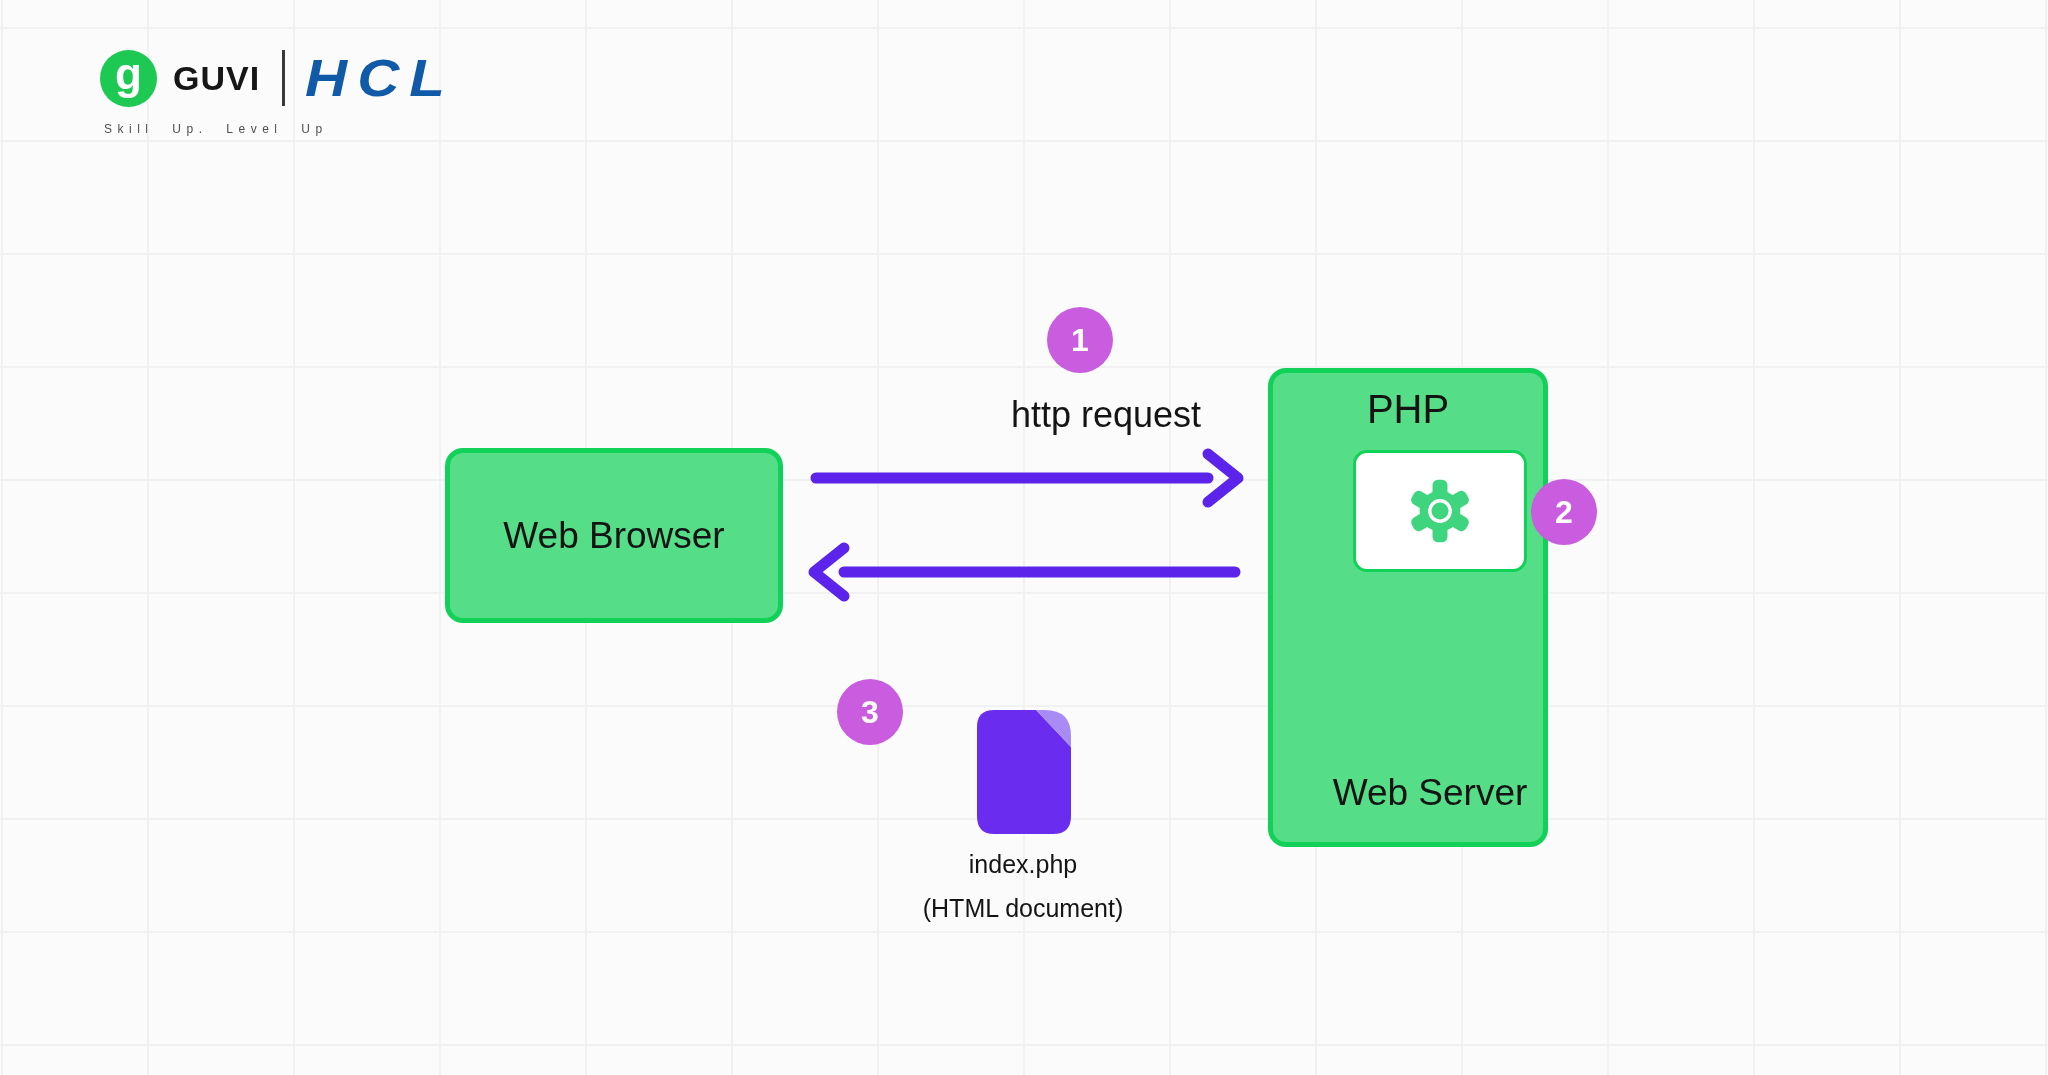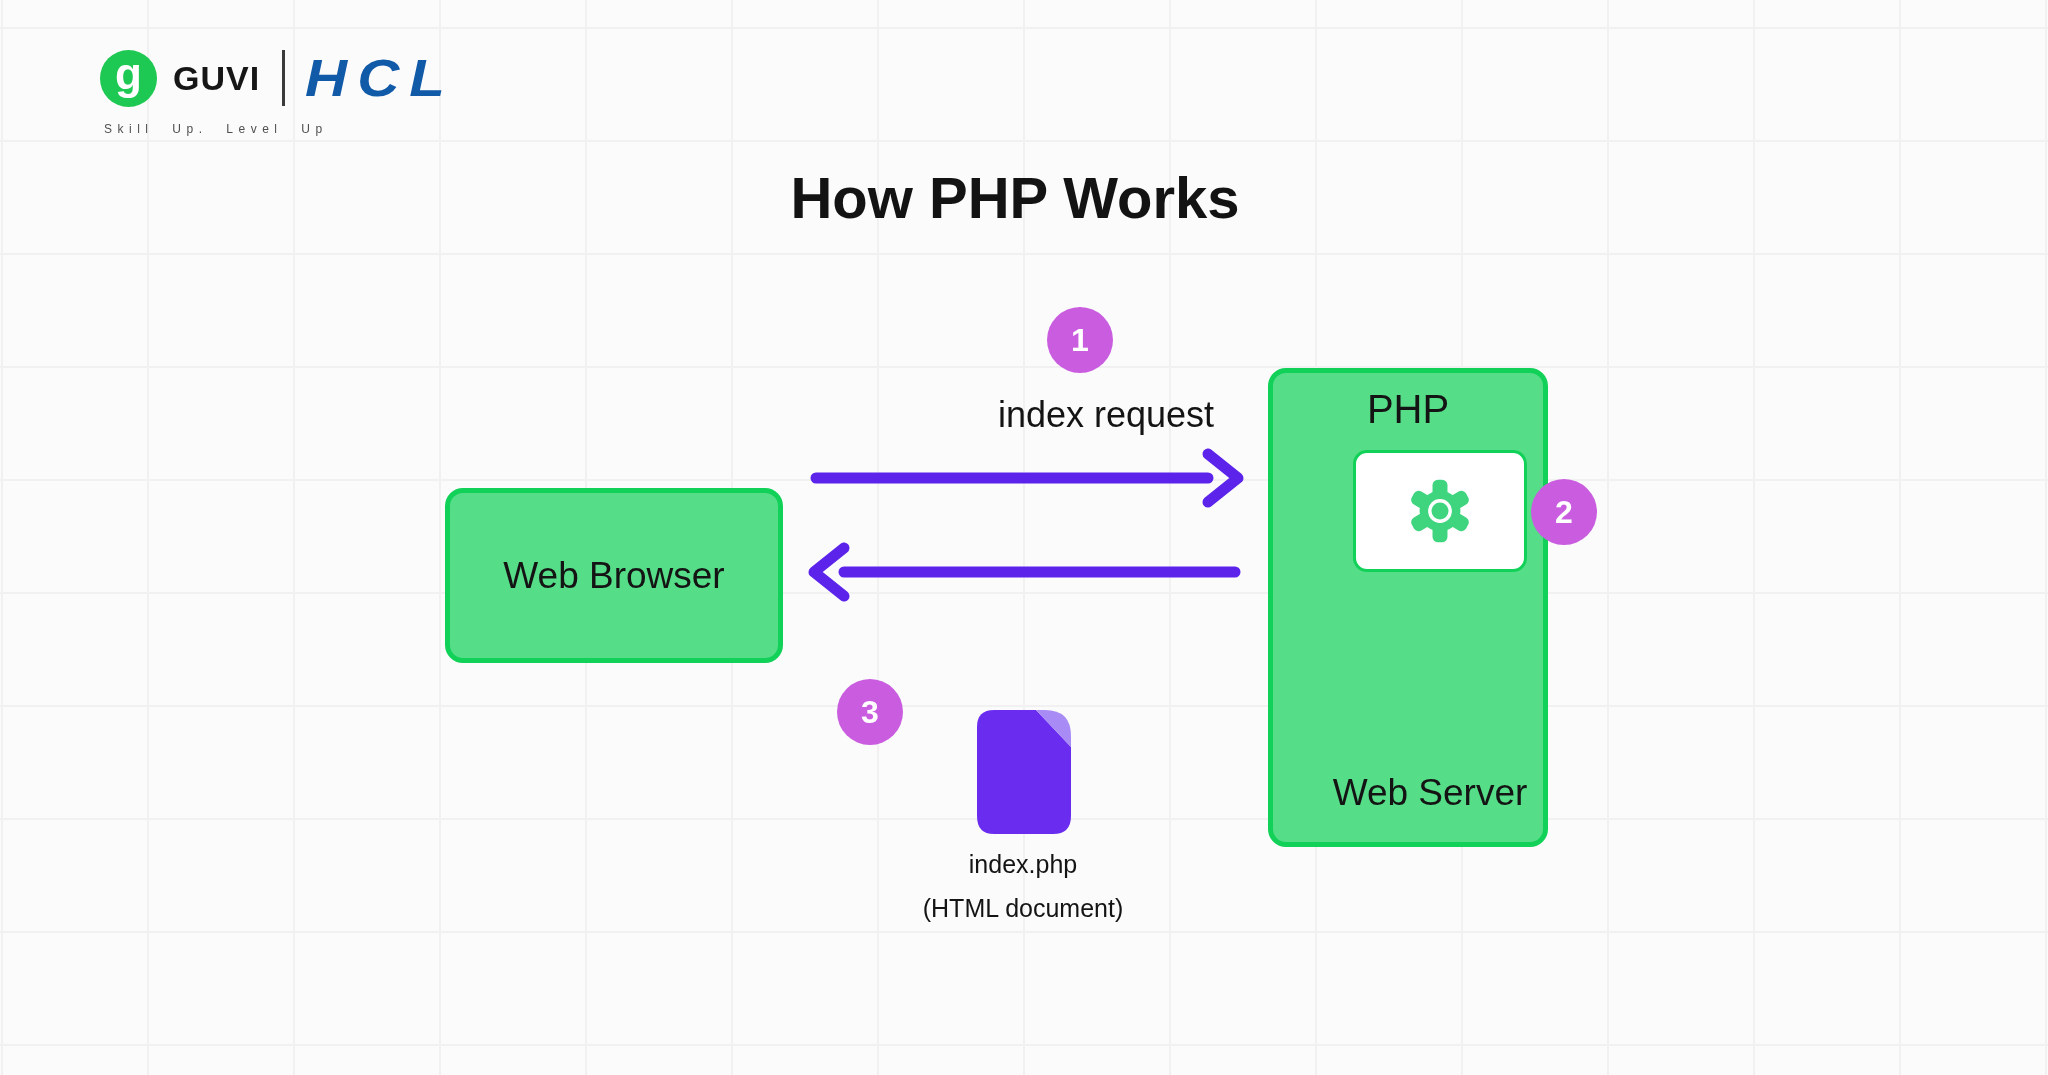--- a/index.html
+++ b/index.html
@@ -59,21 +59,21 @@
 
   
   .node {
     position: absolute;
     background: #55DD88;
     border: 5px solid #12D159;
     border-radius: 18px;
   }
   .browser-box {
     left: 445px; top: 448px; width: 338px; height: 175px;
-    display: flex; align-items: center; justify-content: center; margin-top: 40px;
+    display: flex; align-items: center; justify-content: center;
   }
   .browser-box .node-label { font-size: 37px; color: #141414; }
   .server-box { left: 1268px; top: 368px; width: 280px; height: 479px; }
   .server-php-label {
     position: absolute; top: 14px; left: 0; width: 100%;
     text-align: center; font-size: 40px; color: #141414;
   }
   .server-label {
     position: absolute; bottom: 28px; left: 0; width: 100%;
     text-align: center; font-size: 37px; color: #141414; padding-left: 44px;
@@ -131,25 +131,24 @@
       <div class="logo-mark">
         <span>g</span>
       </div>
       <div class="logo-guvi">GUVI</div>
       <div class="logo-divider"></div>
       <div class="logo-hcl">HCL</div>
     </div>
     <div class="logo-tagline">Skill Up. Level Up</div>
   </header>
 
-  <h1 class="title">How PHP Works</h1>
 
   <div class="badge badge-1">1</div>
 
-  <div class="flow-label request-label">index request</div>
+  <div class="flow-label request-label">http request</div>
 
   <svg class="arrow-svg arrow-request" width="440" height="64">
     <line x1="8" y1="32" x2="400" y2="32" stroke="#5C23EB" stroke-width="11" stroke-linecap="round"></line>
     <polyline points="400,8 430,32 400,56" fill="none" stroke="#5C23EB" stroke-width="11" stroke-linecap="round" stroke-linejoin="round"></polyline>
   </svg>
 
   <svg class="arrow-svg arrow-response" width="440" height="64">
     <line x1="429" y1="32" x2="38" y2="32" stroke="#5C23EB" stroke-width="11" stroke-linecap="round"></line>
     <polyline points="38,8 8,32 38,56" fill="none" stroke="#5C23EB" stroke-width="11" stroke-linecap="round" stroke-linejoin="round"></polyline>
   </svg>

